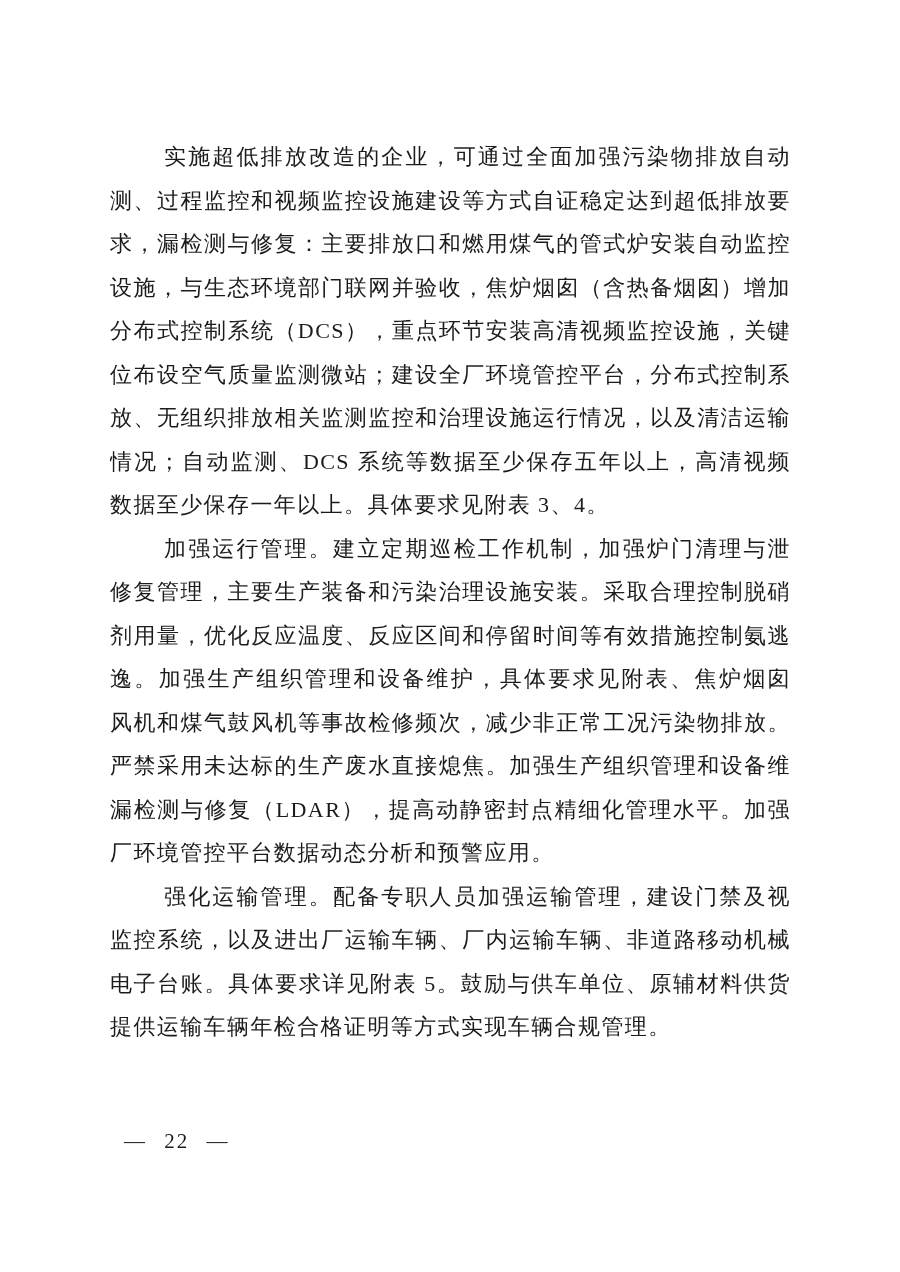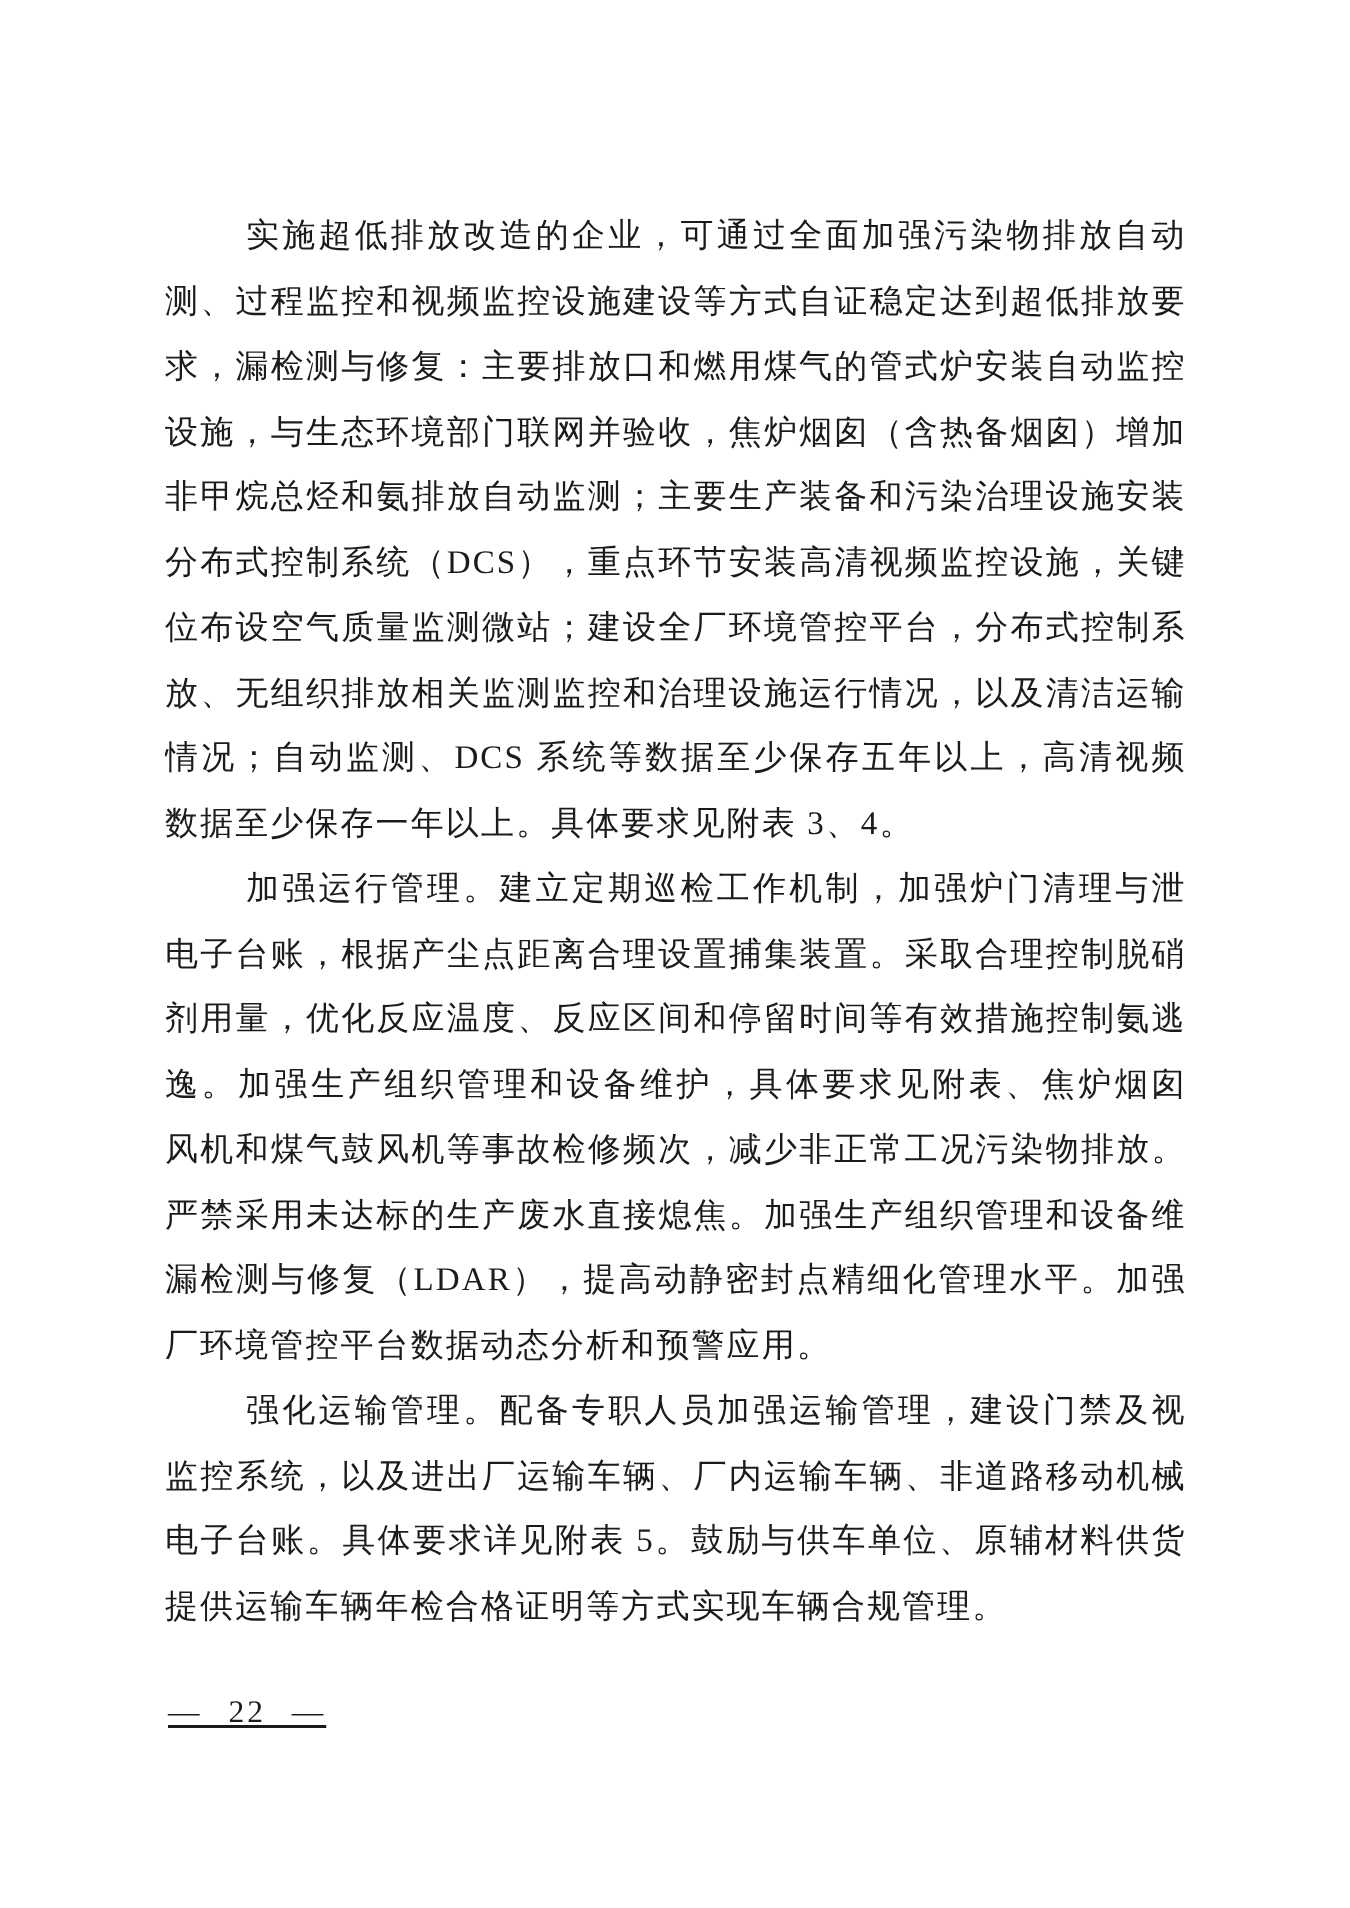--- a/index.html
+++ b/index.html
@@ -38,54 +38,52 @@
   }
   .line.indent {
     text-indent: 54px;
   }
   .line.last {
     text-align: center;
     text-align-last: left;
   }
   .footer {
     position: absolute;
-    left: 112px;
+    left: 124px;
     top: 1126px;
     height: 30px;
     line-height: 30px;
     font-size: 21px;
     letter-spacing: 2px;
     word-spacing: 10px;
     color: #1b1b1b;
-    text-decoration: underline;
   }
 </style>
 </head>
 <body>
 
 <div class="page">
 
   <div class="text-block">
 
     <div class="para">
       <div class="line indent">实施超低排放改造的企业，可通过全面加强污染物排放自动监</div>
       <div class="line">测、过程监控和视频监控设施建设等方式自证稳定达到超低排放要</div>
       <div class="line">求，漏检测与修复：主要排放口和燃用煤气的管式炉安装自动监控</div>
       <div class="line">设施，与生态环境部门联网并验收，焦炉烟囱（含热备烟囱）增加</div>
-      <div class="line">非甲烷总烃和氨排放自动监测；主要生产装备和污染治理设施安装</div>
       <div class="line">分布式控制系统（DCS），重点环节安装高清视频监控设施，关键点</div>
       <div class="line">位布设空气质量监测微站；建设全厂环境管控平台，分布式控制系统</div>
       <div class="line">放、无组织排放相关监测监控和治理设施运行情况，以及清洁运输</div>
       <div class="line">情况；自动监测、DCS 系统等数据至少保存五年以上，高清视频监控</div>
       <div class="line last">数据至少保存一年以上。具体要求见附表 3、4。</div>
     </div>
 
     <div class="para">
       <div class="line indent">加强运行管理。建立定期巡检工作机制，加强炉门清理与泄漏</div>
-      <div class="line">电子台账，根据产尘点距离合理设置捕集装置。采取合理控制脱硝</div>
+      <div class="line">修复管理，主要生产装备和污染治理设施安装。采取合理控制脱硝</div>
       <div class="line">剂用量，优化反应温度、反应区间和停留时间等有效措施控制氨逃</div>
       <div class="line">逸。加强生产组织管理和设备维护，具体要求见附表、焦炉烟囱</div>
       <div class="line">风机和煤气鼓风机等事故检修频次，减少非正常工况污染物排放。</div>
       <div class="line">严禁采用未达标的生产废水直接熄焦。加强生产组织管理和设备维护</div>
       <div class="line">漏检测与修复（LDAR），提高动静密封点精细化管理水平。加强全</div>
       <div class="line last">厂环境管控平台数据动态分析和预警应用。</div>
     </div>
 
     <div class="para">
       <div class="line indent">强化运输管理。配备专职人员加强运输管理，建设门禁及视频</div>

